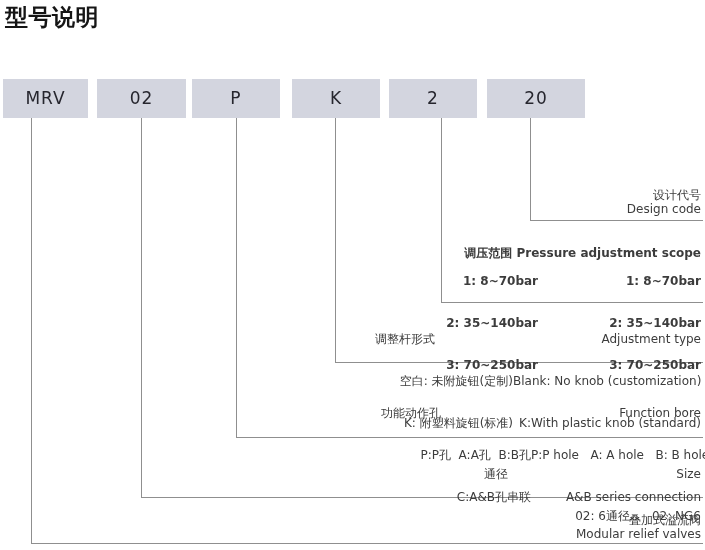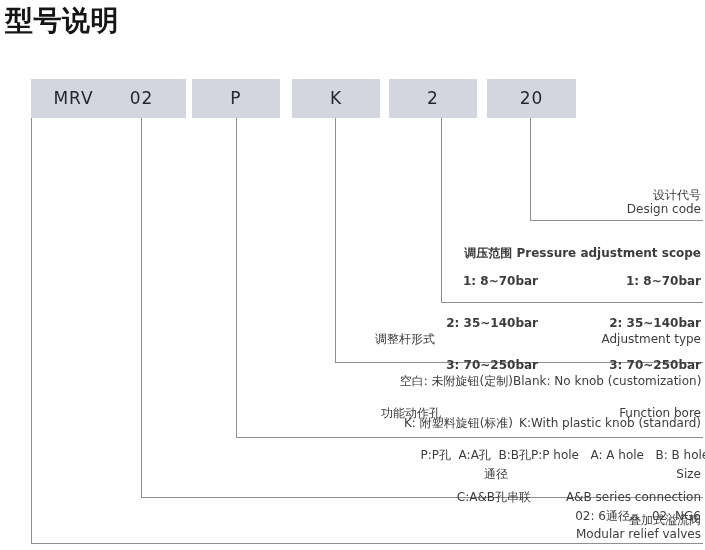--- a/index.html
+++ b/index.html
@@ -1,18 +1,18 @@
 <!DOCTYPE html>
 <html style="--box-fill: #d3d5df; --box-text: #26262e; --line: #8f8f8f; --text: #3c3c3c;"><head>
 <meta charset="utf-8">
 <style>
   html,body{margin:0;padding:0;background:#fff;}
   .page{position:relative;width:705px;height:550px;background:#ffffff;overflow:hidden;
         font-family:"DejaVu Sans","Liberation Sans",sans-serif;}
-  .title{position:absolute;left:5px;top:2px;margin:0;font-size:28px;font-weight:bold;
+  .title{position:absolute;left:5px;top:2px;margin:0;font-size:23px;font-weight:bold;
          color:#151515;letter-spacing:.5px;}
   .mbox{position:absolute;top:79px;height:39px;line-height:39px;text-align:center;
         background:var(--box-fill);color:var(--box-text);font-size:17px;letter-spacing:1px;}
   .vline{position:absolute;width:1px;background:var(--line);}
   .hline{position:absolute;height:1px;background:var(--line);}
   .sec{position:absolute;right:4px;text-align:right;color:var(--text);
        font-size:12px;line-height:14px;}
   .row{white-space:pre;}
   .cn,.en{display:inline-block;white-space:pre;vertical-align:top;}
   .en{text-align:right;}
@@ -25,26 +25,26 @@
   .sec-function .hcn{padding-right:10px;}
   .sec-size .hcn{padding-right:26px;}
 </style>
 </head>
 <body>
 
 <div class="page">
 
   <h1 class="title">型号说明</h1>
 
-  <div class="mbox" style="left:3px;width:85px;margin-left:28px;">MRV</div>
+  <div class="mbox" style="left:3px;width:85px;">MRV</div>
   <div class="mbox" style="left:97px;width:89px;">02</div>
   <div class="mbox" style="left:192px;width:88px;">P</div>
   <div class="mbox" style="left:292px;width:88px;">K</div>
   <div class="mbox" style="left:389px;width:88px;">2</div>
-  <div class="mbox" style="left:487px;width:89px;">20</div>
+  <div class="mbox" style="left:487px;width:98px;">20</div>
 
   <div class="vline" style="left:31px;top:118px;height:425px;"></div>
   <div class="vline" style="left:141px;top:118px;height:379px;"></div>
   <div class="vline" style="left:236px;top:118px;height:319px;"></div>
   <div class="vline" style="left:335px;top:118px;height:244px;"></div>
   <div class="vline" style="left:441px;top:118px;height:184px;"></div>
   <div class="vline" style="left:530px;top:118px;height:102px;"></div>
 
   <div class="hline" style="left:530px;top:220px;width:173px;"></div>
   <div class="hline" style="left:441px;top:302px;width:262px;"></div>

